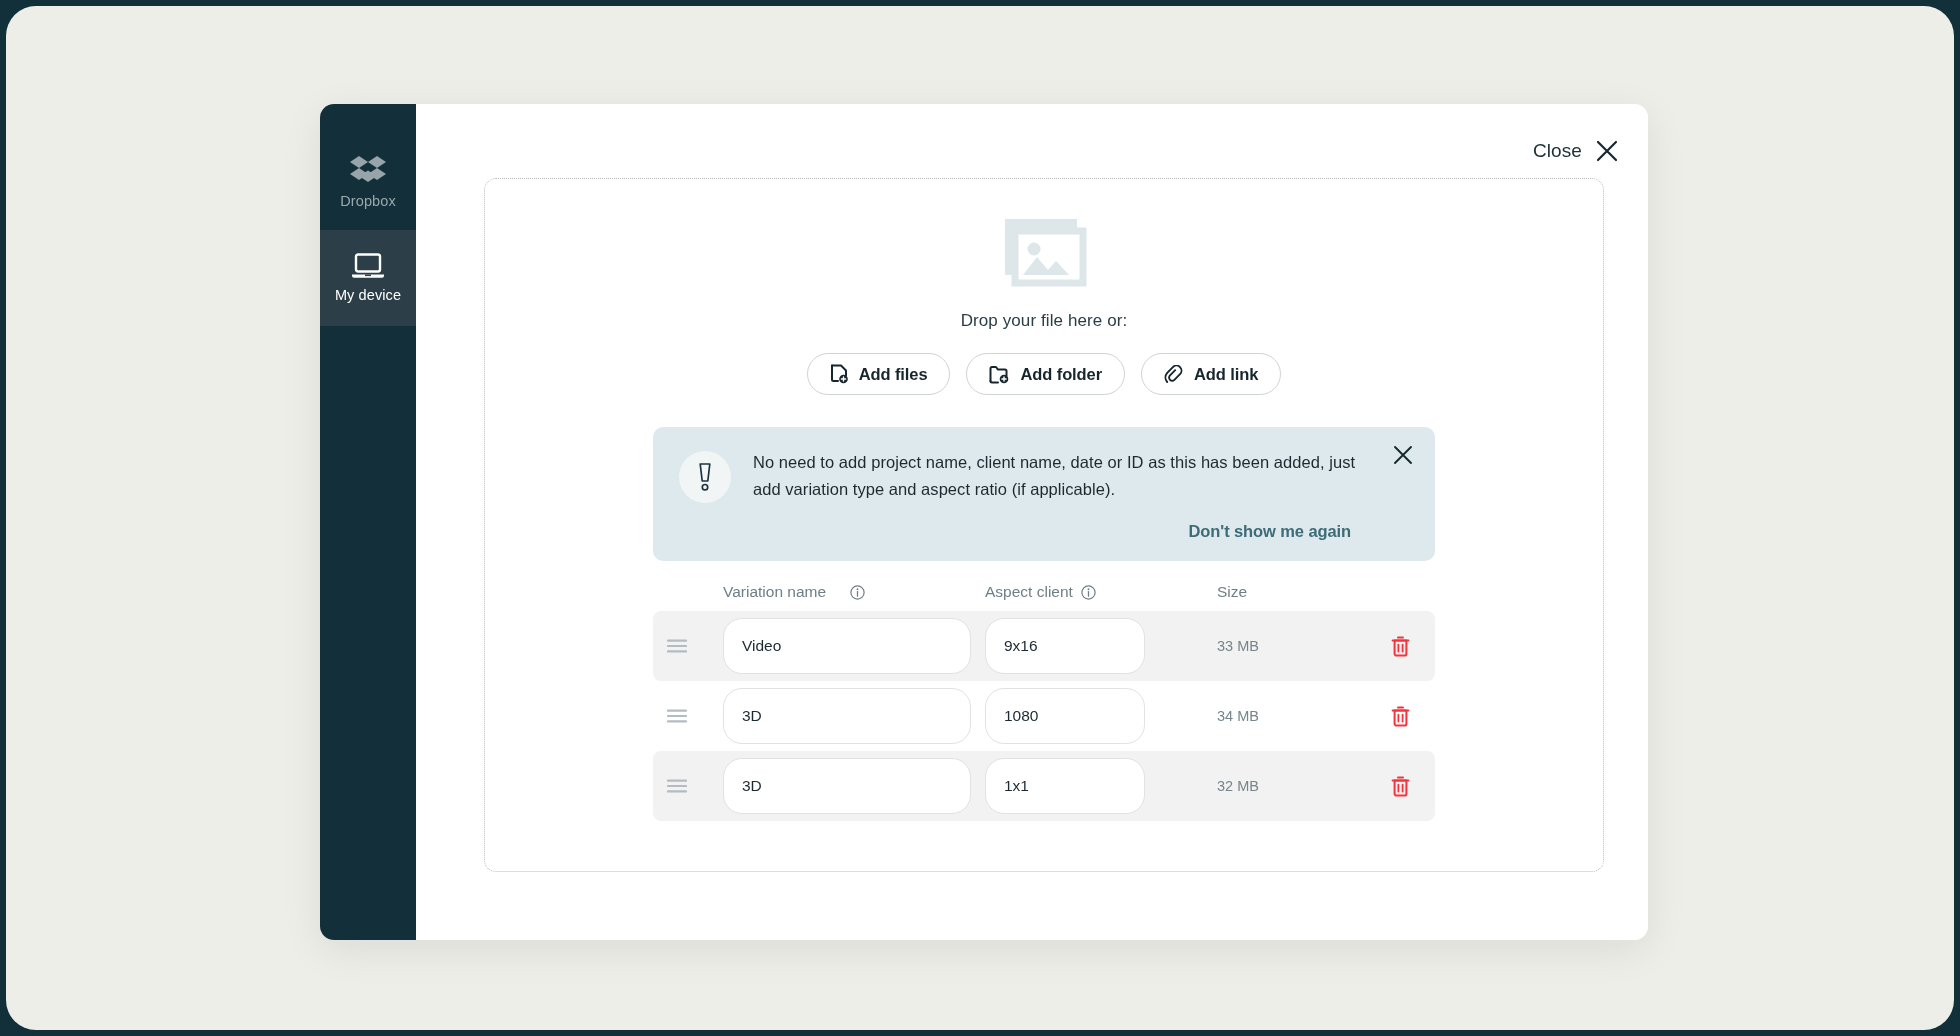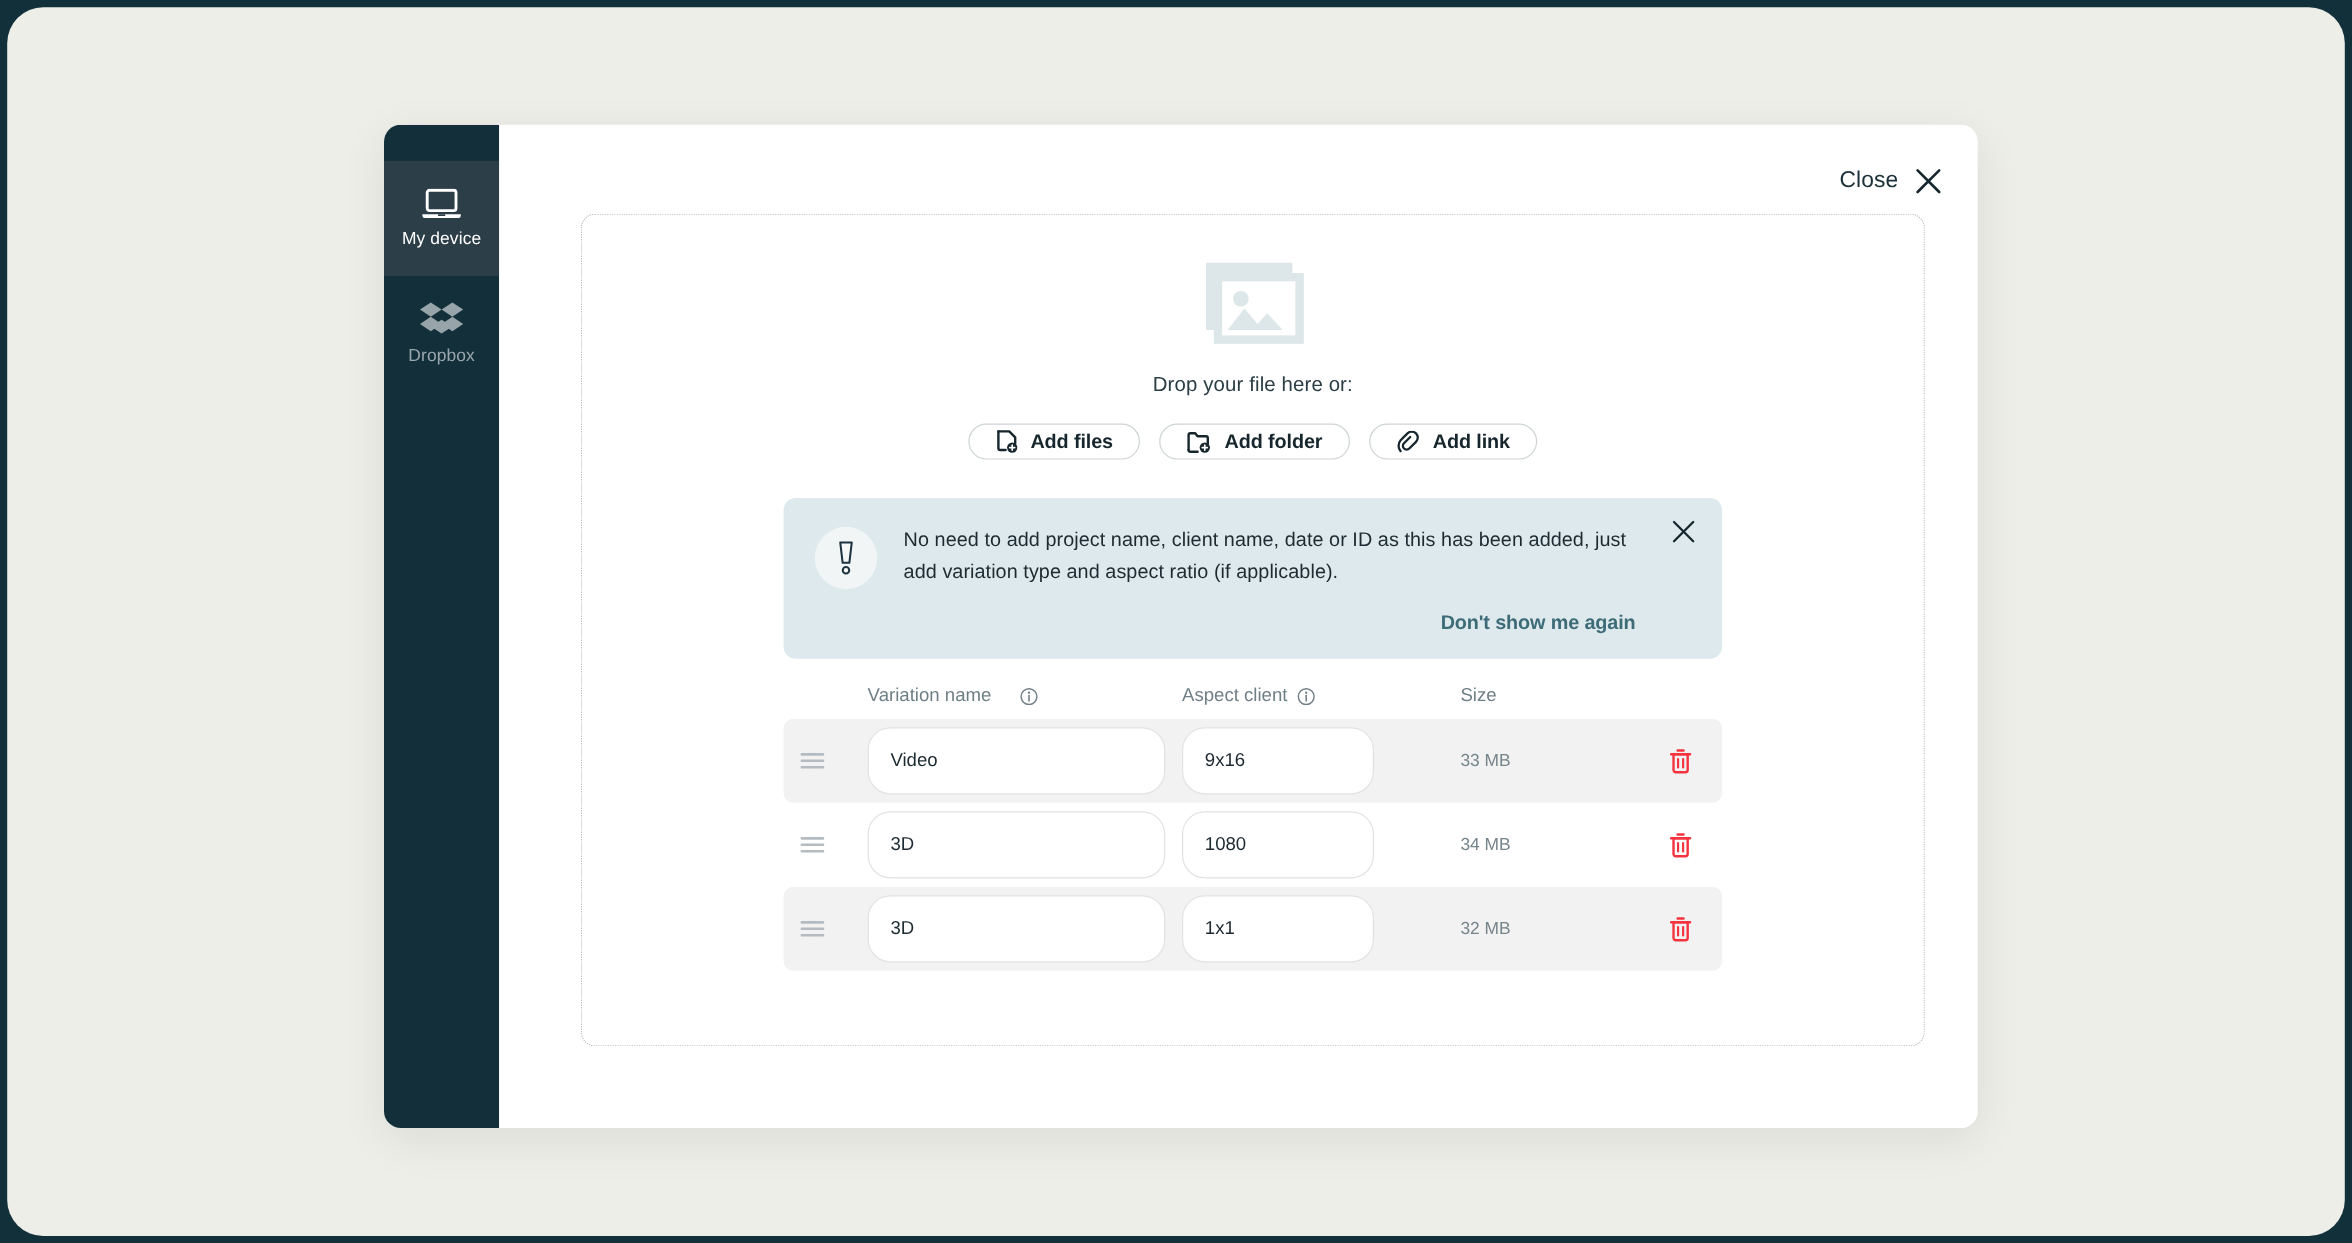--- a/index.html
+++ b/index.html
@@ -125,21 +125,21 @@
     letter-spacing: 0.1px;
     margin-bottom: 22px;
   }
 
   
   .btn-row { display: flex; gap: 16px; margin-bottom: 32px; }
   .btn {
     display: inline-flex;
     align-items: center;
     gap: 11px;
-    height: 30px;
+    height: 42px;
     padding: 0 22px;
     border: 1.3px solid #cfd4d6;
     border-radius: 21px;
     background: #ffffff;
     cursor: pointer;
     font-family: "Liberation Sans", sans-serif;
   }
   .btn-label {
     font-size: 16.5px;
     color: #17262d;
@@ -148,21 +148,21 @@
     white-space: nowrap;
   }
   .btn-ico { line-height: 0; display: block; }
 
   
   .banner {
     position: relative;
     width: 782px;
     background: #dde9ec;
     border-radius: 10px;
-    padding: 22px 14px 20px 26px;
+    padding: 22px 26px 20px 26px;
     display: flex;
     gap: 22px;
     margin-bottom: 22px;
   }
   .banner-badge {
     flex: 0 0 auto;
     width: 52px; height: 52px;
     border-radius: 50%;
     background: #f2f5f5;
     display: flex; align-items: center; justify-content: center;
@@ -235,45 +235,45 @@
 </style>
 </head>
 <body>
 
 <div class="device-frame">
   <div class="device-screen">
 
     <div class="modal">
 
       <div class="sidebar">
-
-        <div class="side-item active">
-          <span class="side-icon">
-            <svg width="34" height="26" viewBox="0 0 34 26" fill="none">
-              <rect x="5" y="1.5" width="24" height="17" rx="2" stroke="#ffffff" stroke-width="2.4"></rect>
-              <path d="M1 21.5h32v1.2a2 2 0 0 1-2 2H3a2 2 0 0 1-2-2v-1.2z" fill="#ffffff"></path>
-              <path d="M14 21.5h6v1.6h-6z" fill="#2c3e47"></path>
-            </svg>
-          </span>
-          <span class="side-label">My device</span>
-        </div>
 
         <div class="side-item">
           <span class="side-icon">
             <svg width="36" height="30" viewBox="0 0 36 30" fill="#97a4aa">
               <path d="M9 1 0 7l9 6 9-6-9-6z"></path>
               <path d="M27 1l-9 6 9 6 9-6-9-6z"></path>
               <path d="M0 19l9 6 9-6-9-6-9 6z"></path>
               <path d="M27 13l-9 6 9 6 9-6-9-6z"></path>
               <path d="M9 27l9 6 9-6-9-5.5L9 27z" transform="translate(0,-6)"></path>
             </svg>
           </span>
           <span class="side-label">Dropbox</span>
         </div>
 
+        <div class="side-item active">
+          <span class="side-icon">
+            <svg width="34" height="26" viewBox="0 0 34 26" fill="none">
+              <rect x="5" y="1.5" width="24" height="17" rx="2" stroke="#ffffff" stroke-width="2.4"></rect>
+              <path d="M1 21.5h32v1.2a2 2 0 0 1-2 2H3a2 2 0 0 1-2-2v-1.2z" fill="#ffffff"></path>
+              <path d="M14 21.5h6v1.6h-6z" fill="#2c3e47"></path>
+            </svg>
+          </span>
+          <span class="side-label">My device</span>
+        </div>
+
       </div>
 
       <div class="main">
 
         <div class="close-row">
           <span class="close-label">Close</span>
           <span style="line-height:0;">
             <svg width="22" height="22" viewBox="0 0 22 22" fill="none">
               <path d="M2 2 L20 20 M20 2 L2 20" stroke="#16272f" stroke-width="2.2" stroke-linecap="round"></path>
             </svg>

